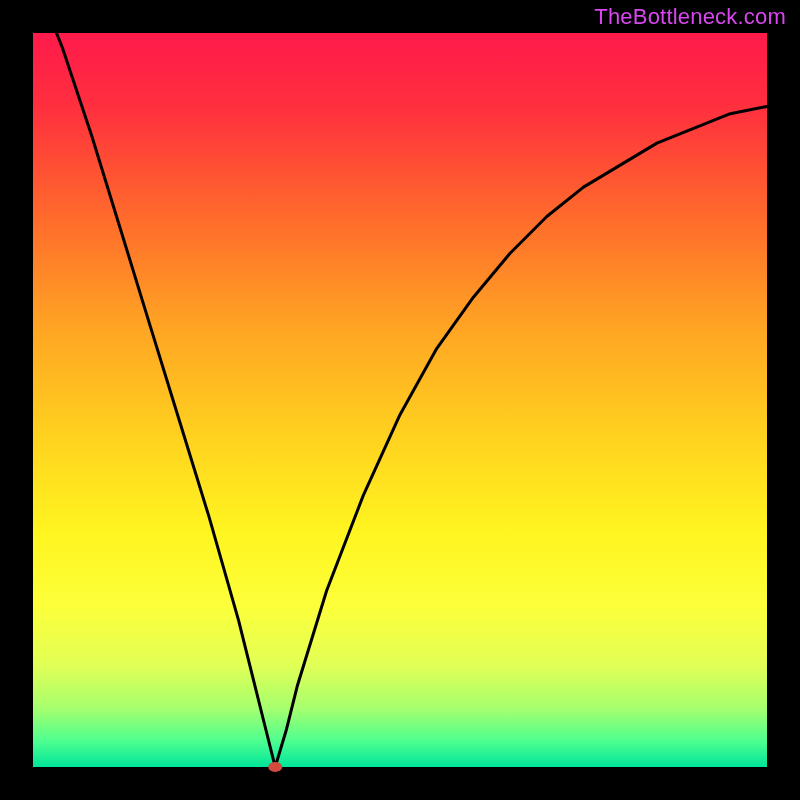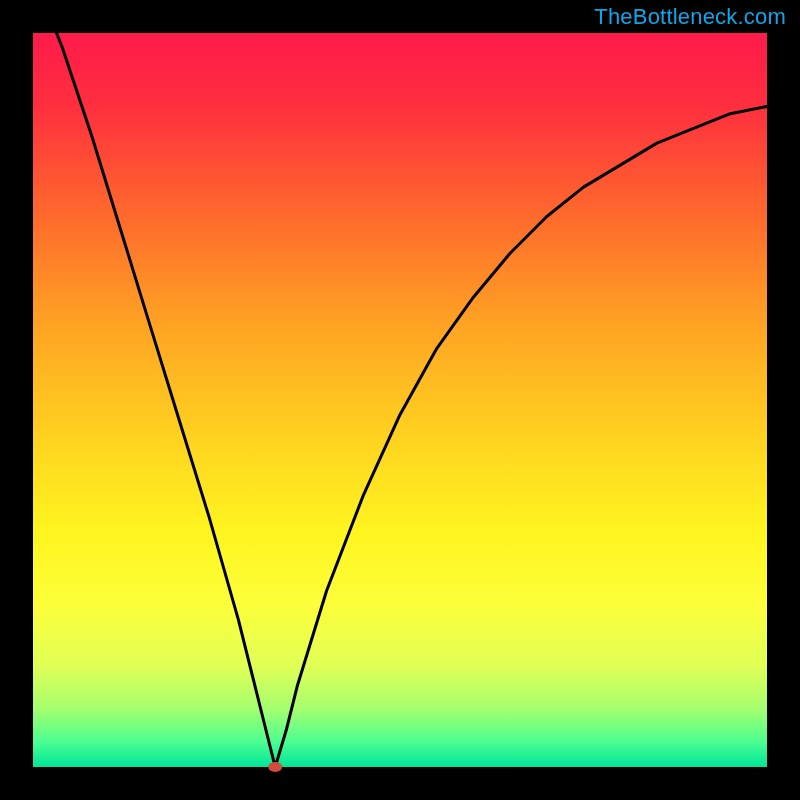--- a/index.html
+++ b/index.html
@@ -16,21 +16,21 @@
     top: 0;
     left: 0;
     width: 800px;
     height: 800px;
     background: #000;
   }
   .watermark {
     position: absolute;
     top: 4px;
     right: 14px;
-    color: #0ea5e9;
+    color: #d946ef;
     font-size: 22px;
     font-weight: 500;
     letter-spacing: 0.2px;
   }
   svg {
     position: absolute;
     top: 0;
     left: 0;
   }
 </style>

